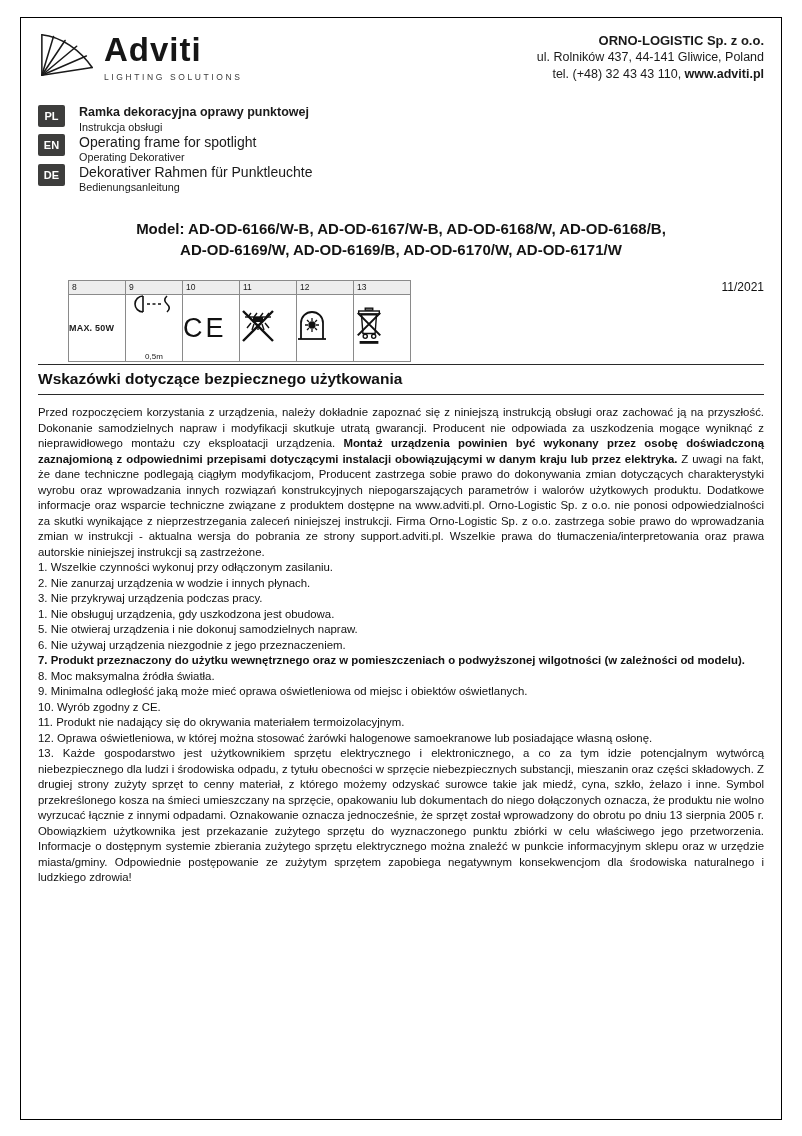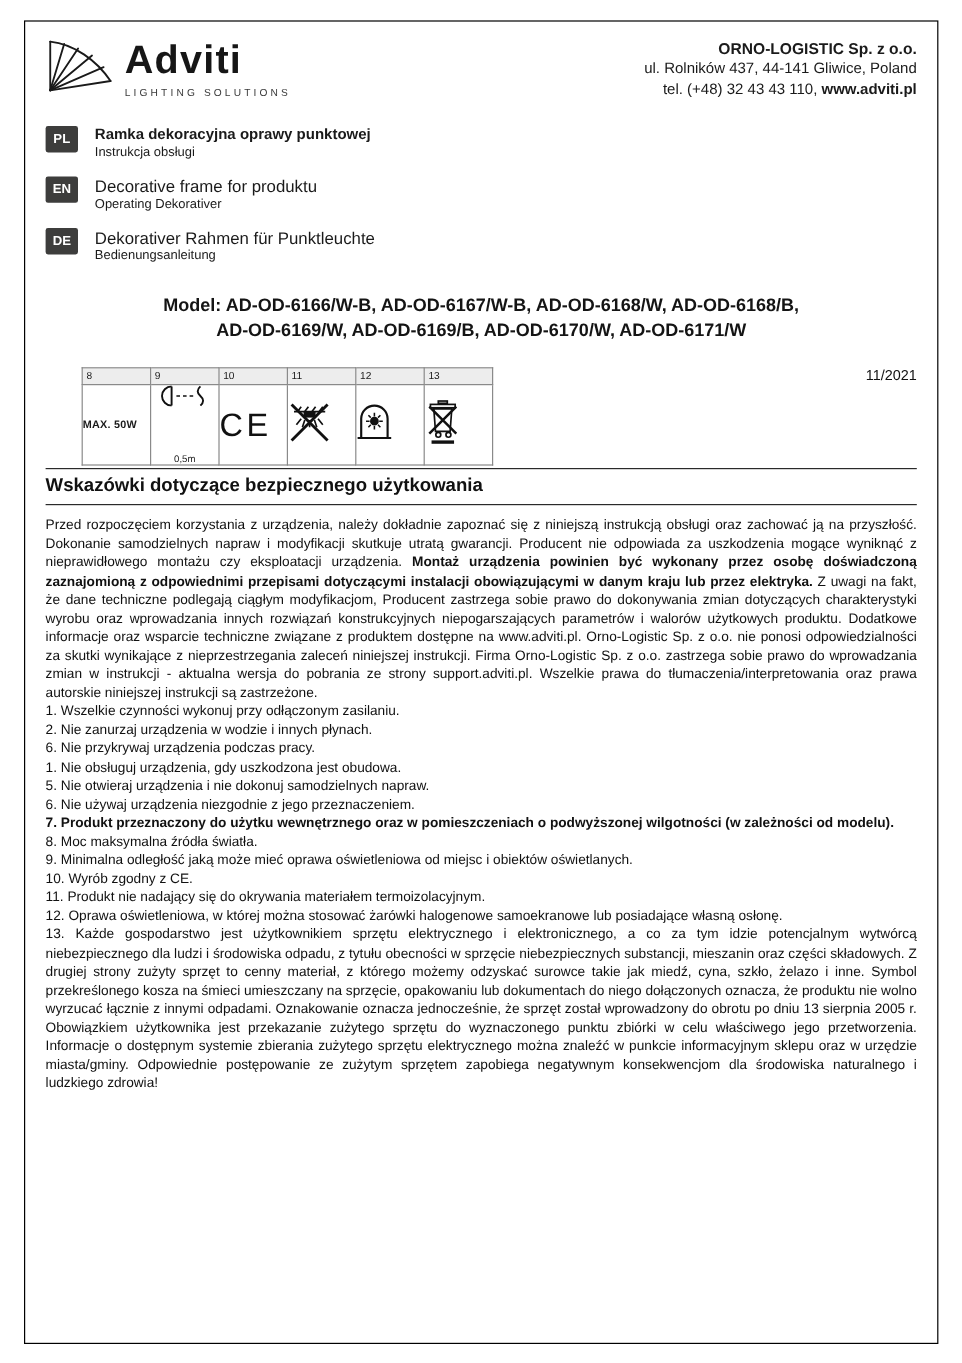--- a/index.html
+++ b/index.html
@@ -12,21 +12,21 @@
   .header { display:flex; justify-content:space-between; align-items:flex-start; }
   .logo { display:flex; align-items:flex-start; gap:8px; }
   .logo-text { display:flex; flex-direction:column; }
   .brand { font-size:33px; font-weight:bold; letter-spacing:1px; line-height:40px; color:#161616; }
   .tagline { font-size:8.5px; letter-spacing:2.6px; color:#3a3a3a; margin-top:2px; }
   .company { text-align:right; font-size:12.5px; line-height:17px; padding-top:2px; }
   .company-name { font-weight:bold; font-size:13px; }
   .company-tel .bold { font-weight:bold; }
 
   
-  .languages { margin-top:22px; display:flex; flex-direction:column; gap:13px; }
+  .languages { margin-top:22px; display:flex; flex-direction:column; }
   .lang-row { display:flex; align-items:flex-start; gap:14px; }
   .lang-badge { width:27px; height:22px; background:#3d3d3c; color:#fff; font-size:11px; font-weight:bold; display:flex; align-items:center; justify-content:center; border-radius:2px; flex:0 0 auto; }
   .lang-title-pl { font-size:12.5px; font-weight:bold; line-height:15px; }
   .lang-title { font-size:14px; line-height:16px; }
   .lang-sub { font-size:10.8px; line-height:14px; color:#1a1a1a; }
 
   
   .model { margin-top:24px; text-align:center; font-size:15px; font-weight:bold; line-height:21px; color:#141414; }
 
   
@@ -84,21 +84,21 @@
       <div class="lang-row">
         <div class="lang-badge">PL</div>
         <div>
           <div class="lang-title-pl">Ramka dekoracyjna oprawy punktowej</div>
           <div class="lang-sub">Instrukcja obsługi</div>
         </div>
       </div>
       <div class="lang-row">
         <div class="lang-badge">EN</div>
         <div>
-          <div class="lang-title">Decorative frame for produktu</div>
+          <div class="lang-title">Operating frame for spotlight</div>
           <div class="lang-sub">Operating Dekorativer</div>
         </div>
       </div>
       <div class="lang-row">
         <div class="lang-badge">DE</div>
         <div>
           <div class="lang-title">Dekorativer Rahmen für Punktleuchte</div>
           <div class="lang-sub">Bedienungsanleitung</div>
         </div>
       </div>
@@ -188,21 +188,21 @@
 
     <div class="body-text">
       <p>
         <span>Przed rozpoczęciem korzystania z urządzenia, należy dokładnie zapoznać się z niniejszą instrukcją obsługi oraz zachować ją na przyszłość. Dokonanie samodzielnych napraw i modyfikacji skutkuje utratą gwarancji. Producent nie odpowiada za uszkodzenia mogące wyniknąć z nieprawidłowego montażu czy eksploatacji urządzenia. </span><span class="bold">Montaż urządzenia powinien być wykonany przez osobę doświadczoną zaznajomioną z odpowiednimi przepisami dotyczącymi instalacji obowiązującymi w danym kraju lub przez elektryka.</span><span> Z uwagi na fakt, że dane techniczne podlegają ciągłym modyfikacjom, Producent zastrzega sobie prawo do dokonywania zmian dotyczących charakterystyki wyrobu oraz wprowadzania innych rozwiązań konstrukcyjnych niepogarszających parametrów i walorów użytkowych produktu. Dodatkowe informacje oraz wsparcie techniczne związane z produktem dostępne na www.adviti.pl. Orno-Logistic Sp. z o.o. nie ponosi odpowiedzialności za skutki wynikające z nieprzestrzegania zaleceń niniejszej instrukcji. Firma Orno-Logistic Sp. z o.o. zastrzega sobie prawo do wprowadzania zmian w instrukcji - aktualna wersja do pobrania ze strony support.adviti.pl. Wszelkie prawa do tłumaczenia/interpretowania oraz prawa autorskie niniejszej instrukcji są zastrzeżone.</span>
       </p>
     </div>
 
     <div class="items">
       <div class="item">1. Wszelkie czynności wykonuj przy odłączonym zasilaniu.</div>
       <div class="item">2. Nie zanurzaj urządzenia w wodzie i innych płynach.</div>
-      <div class="item">6. Nie przykrywaj urządzenia podczas pracy.</div>
+      <div class="item">3. Nie przykrywaj urządzenia podczas pracy.</div>
       <div class="item">1. Nie obsługuj urządzenia, gdy uszkodzona jest obudowa.</div>
       <div class="item">5. Nie otwieraj urządzenia i nie dokonuj samodzielnych napraw.</div>
       <div class="item">6. Nie używaj urządzenia niezgodnie z jego przeznaczeniem.</div>
       <div class="item bold">7. Produkt przeznaczony do użytku wewnętrznego oraz w pomieszczeniach o podwyższonej wilgotności (w zależności od modelu).</div>
       <div class="item">8. Moc maksymalna źródła światła.</div>
       <div class="item">9. Minimalna odległość jaką może mieć oprawa oświetleniowa od miejsc i obiektów oświetlanych.</div>
       <div class="item">10. Wyrób zgodny z CE.</div>
       <div class="item">11. Produkt nie nadający się do okrywania materiałem termoizolacyjnym.</div>
       <div class="item">12. Oprawa oświetleniowa, w której można stosować żarówki halogenowe samoekranowe lub posiadające własną osłonę.</div>
       <div class="item">13. Każde gospodarstwo jest użytkownikiem sprzętu elektrycznego i elektronicznego, a co za tym idzie potencjalnym wytwórcą niebezpiecznego dla ludzi i środowiska odpadu, z tytułu obecności w sprzęcie niebezpiecznych substancji, mieszanin oraz części składowych. Z drugiej strony zużyty sprzęt to cenny materiał, z którego możemy odzyskać surowce takie jak miedź, cyna, szkło, żelazo i inne. Symbol przekreślonego kosza na śmieci umieszczany na sprzęcie, opakowaniu lub dokumentach do niego dołączonych oznacza, że produktu nie wolno wyrzucać łącznie z innymi odpadami. Oznakowanie oznacza jednocześnie, że sprzęt został wprowadzony do obrotu po dniu 13 sierpnia 2005 r. Obowiązkiem użytkownika jest przekazanie zużytego sprzętu do wyznaczonego punktu zbiórki w celu właściwego jego przetworzenia. Informacje o dostępnym systemie zbierania zużytego sprzętu elektrycznego można znaleźć w punkcie informacyjnym sklepu oraz w urzędzie miasta/gminy. Odpowiednie postępowanie ze zużytym sprzętem zapobiega negatywnym konsekwencjom dla środowiska naturalnego i ludzkiego zdrowia!</div>

